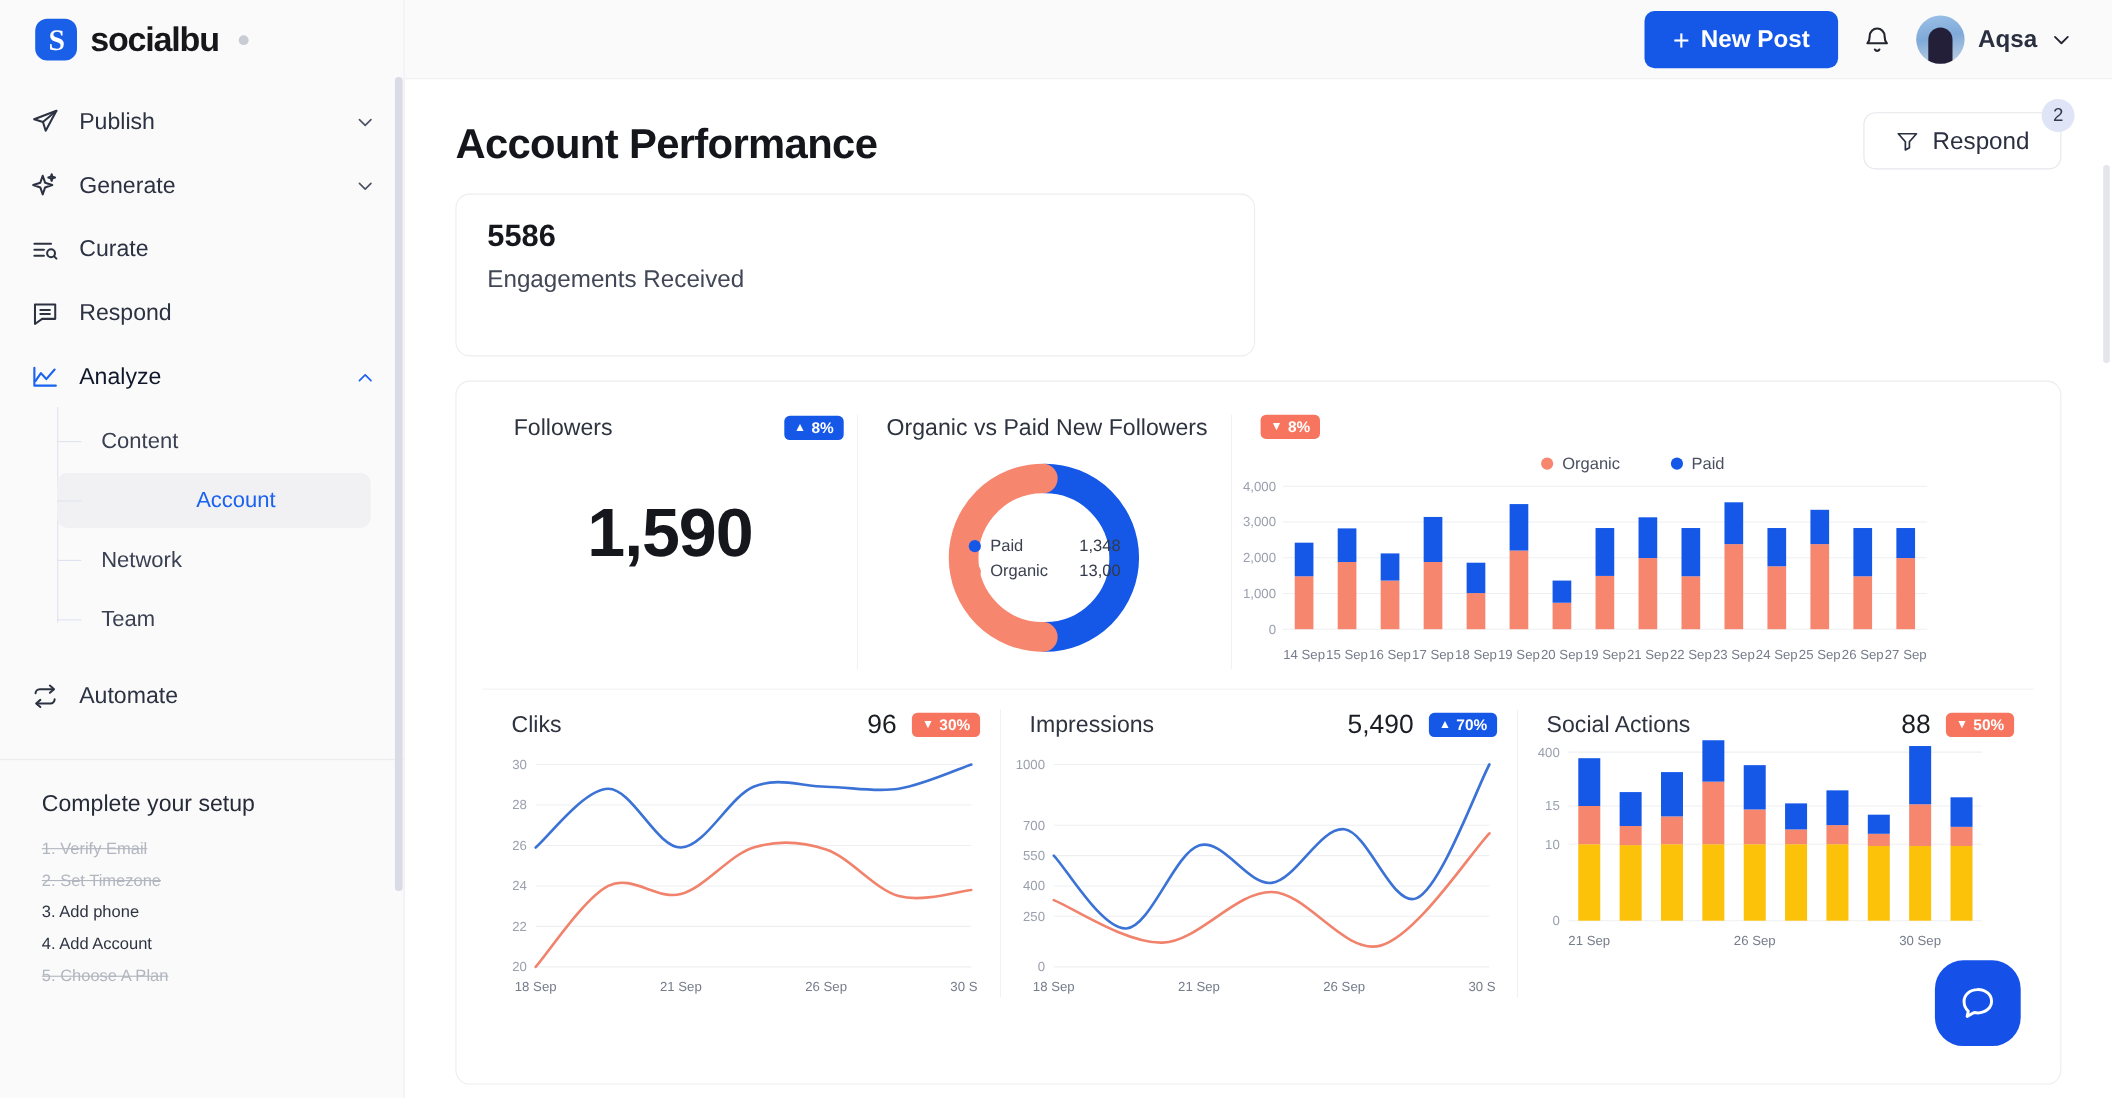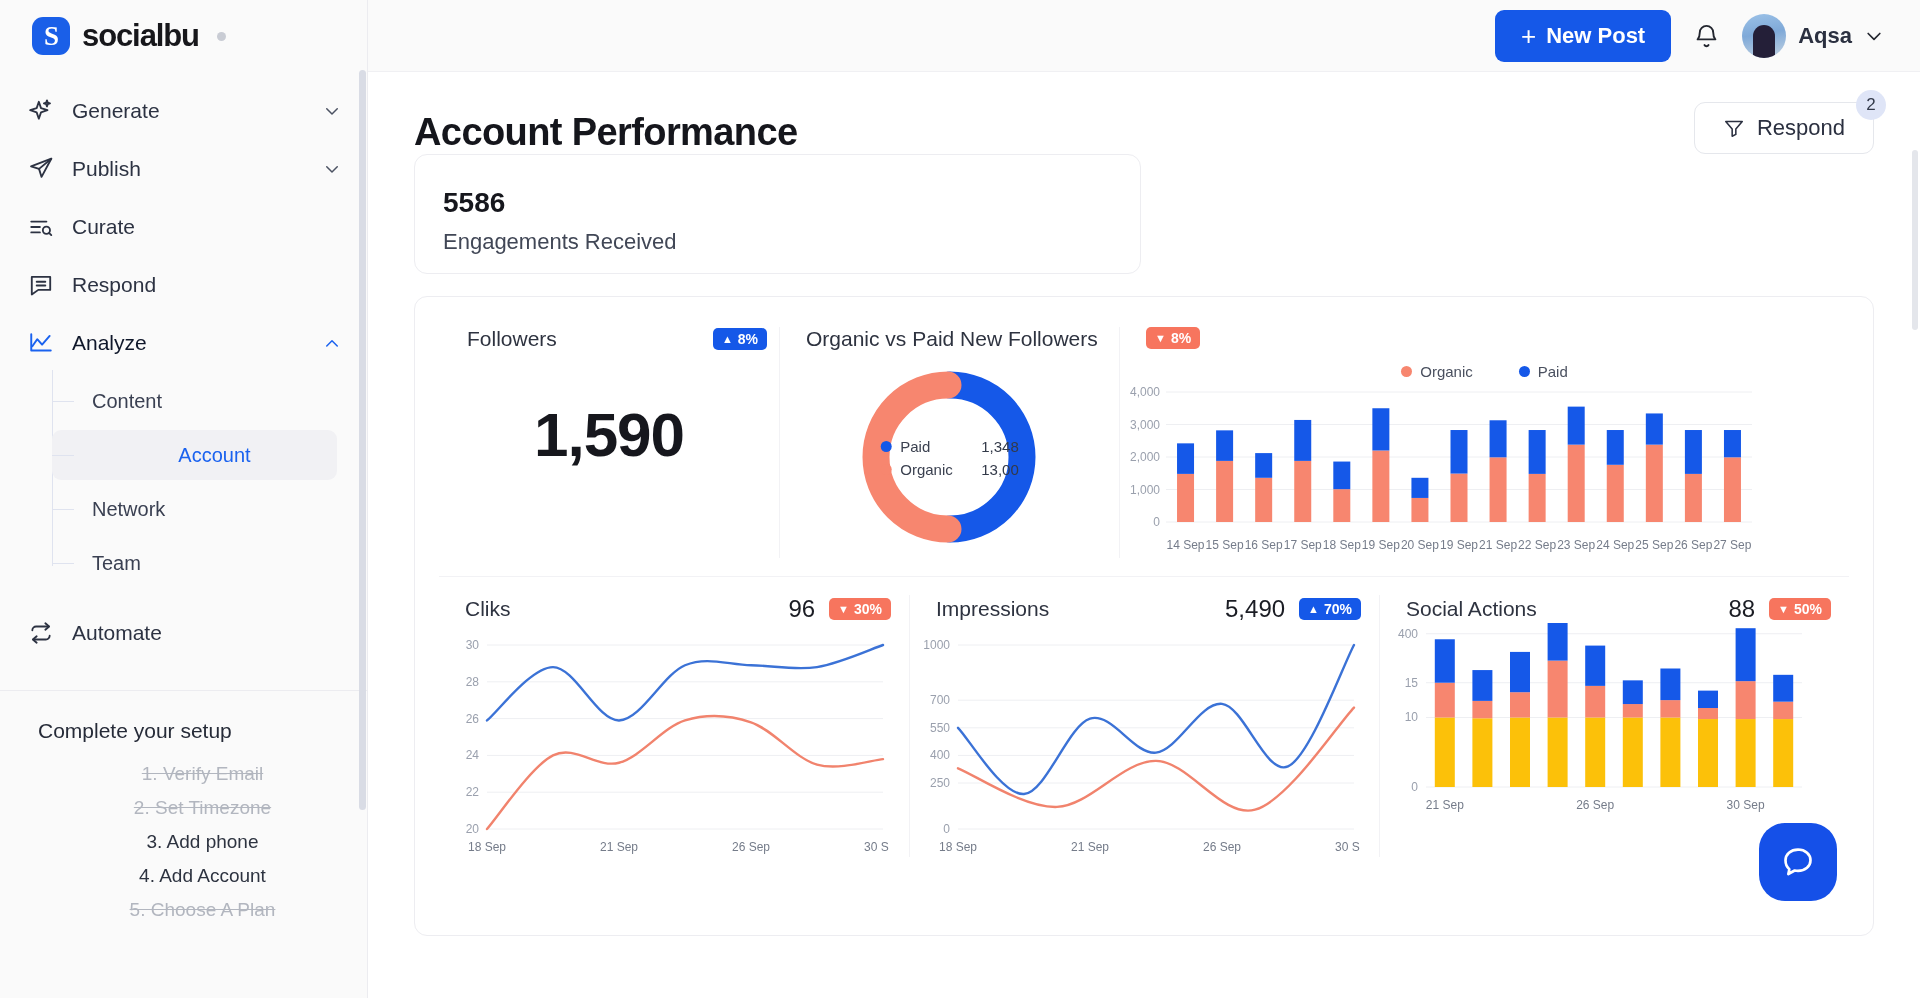--- a/index.html
+++ b/index.html
@@ -71,21 +71,21 @@
   .sub-item::before {
     content: ""; position: absolute; left: 0; top: 50%;
     width: 22px; height: 1px; background: #dfe3ef;
   }
   .sub-item.active { background: #f1f1f4; color: #1a62ef; justify-content: center; }
 
   .nav-divider { height: 1px; background: #ececf0; margin: 28px 0 0 0; }
 
   .setup { padding: 28px 0 0 38px; }
   .setup-title { font-size: 21px; color: #262b38; margin-bottom: 14px; }
-  .setup-item { font-size: 19px; color: #2d3340; padding: 6px 0; text-align: center; }
+  .setup-item { font-size: 15px; color: #2d3340; padding: 6px 0; }
   .setup-item.done { color: #b2b6bf; text-decoration: line-through; }
 
   .side-scroll {
     position: absolute; right: 1px; top: 70px; width: 7px; height: 740px;
     background: #d9dce5; border-radius: 4px;
   }
 
   
   .main { flex: 1; position: relative; background: #fff; }
   .topbar {
@@ -124,23 +124,23 @@
     cursor: pointer; font-family: "Liberation Sans", sans-serif;
   }
   .filter-badge {
     position: absolute; right: -12px; top: -12px;
     min-width: 30px; height: 30px; border-radius: 50%;
     background: #dfe5f7; color: #333a4a; font-size: 17px;
     display: flex; align-items: center; justify-content: center;
   }
 
   .kpi-card {
-    width: 727px; height: 120px;
+    margin-top: 22px; width: 727px; height: 148px;
     border: 1px solid #ededf1; border-radius: 13px;
-    padding: 32px 0 0 28px; background: #fff;
+    padding: 22px 0 0 28px; background: #fff;
   }
   .kpi-value { font-size: 28px; font-weight: bold; color: #16171d; }
   .kpi-label { font-size: 22px; color: #414756; margin-top: 10px; }
 
   .charts-card {
     margin-top: 22px; height: 640px;
     border: 1px solid #ededf1; border-radius: 13px; background: #fff;
     padding: 30px 24px 0 24px; position: relative; overflow: hidden;
   }
   .charts-row { display: flex; }
@@ -202,36 +202,36 @@
       <div class="brand-mark">
         <span>S</span>
       </div>
       <div class="brand-name">socialbu</div>
       <div class="brand-dot"></div>
     </div>
 
     <nav class="nav">
 
       <div class="nav-item">
+        <svg class="ico" viewBox="0 0 24 24" fill="none" stroke="#2c3242" stroke-width="1.7" stroke-linecap="round" stroke-linejoin="round">
+            <path d="M21.5 2.5 2.8 9.6l7.4 2.3 2.3 7.4z"></path>
+            <path d="M21.5 2.5 10.2 11.9"></path>
+          </svg>
+        <span class="label">Publish</span>
+        <svg class="chev" viewBox="0 0 24 24" fill="none" stroke="#4b5262" stroke-width="2" stroke-linecap="round" stroke-linejoin="round">
+            <polyline points="5 9 12 16 19 9"></polyline>
+          </svg>
+      </div>
+
+      <div class="nav-item">
         <svg class="ico" viewBox="0 0 24 24" fill="none" stroke="#2c3242" stroke-width="1.7" stroke-linejoin="round">
             <path d="M10 3.5 12 9.3 18 11.3 12 13.3 10 19.1 8 13.3 2 11.3 8 9.3z"></path>
             <path d="M17.5 2.2 18.2 4.3 20.3 5 18.2 5.7 17.5 7.8 16.8 5.7 14.7 5 16.8 4.3z"></path>
           </svg>
         <span class="label">Generate</span>
-        <svg class="chev" viewBox="0 0 24 24" fill="none" stroke="#4b5262" stroke-width="2" stroke-linecap="round" stroke-linejoin="round">
-            <polyline points="5 9 12 16 19 9"></polyline>
-          </svg>
-      </div>
-
-      <div class="nav-item">
-        <svg class="ico" viewBox="0 0 24 24" fill="none" stroke="#2c3242" stroke-width="1.7" stroke-linecap="round" stroke-linejoin="round">
-            <path d="M21.5 2.5 2.8 9.6l7.4 2.3 2.3 7.4z"></path>
-            <path d="M21.5 2.5 10.2 11.9"></path>
-          </svg>
-        <span class="label">Publish</span>
         <svg class="chev" viewBox="0 0 24 24" fill="none" stroke="#4b5262" stroke-width="2" stroke-linecap="round" stroke-linejoin="round">
             <polyline points="5 9 12 16 19 9"></polyline>
           </svg>
       </div>
 
       <div class="nav-item">
         <svg class="ico" viewBox="0 0 24 24" fill="none" stroke="#2c3242" stroke-width="1.7" stroke-linecap="round">
             <line x1="3" y1="7" x2="17" y2="7"></line>
             <line x1="3" y1="12" x2="11" y2="12"></line>
             <line x1="3" y1="17" x2="11" y2="17"></line>

